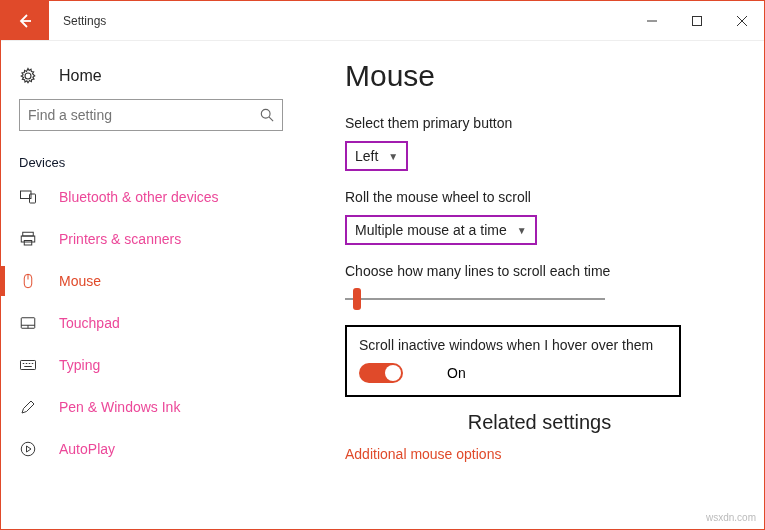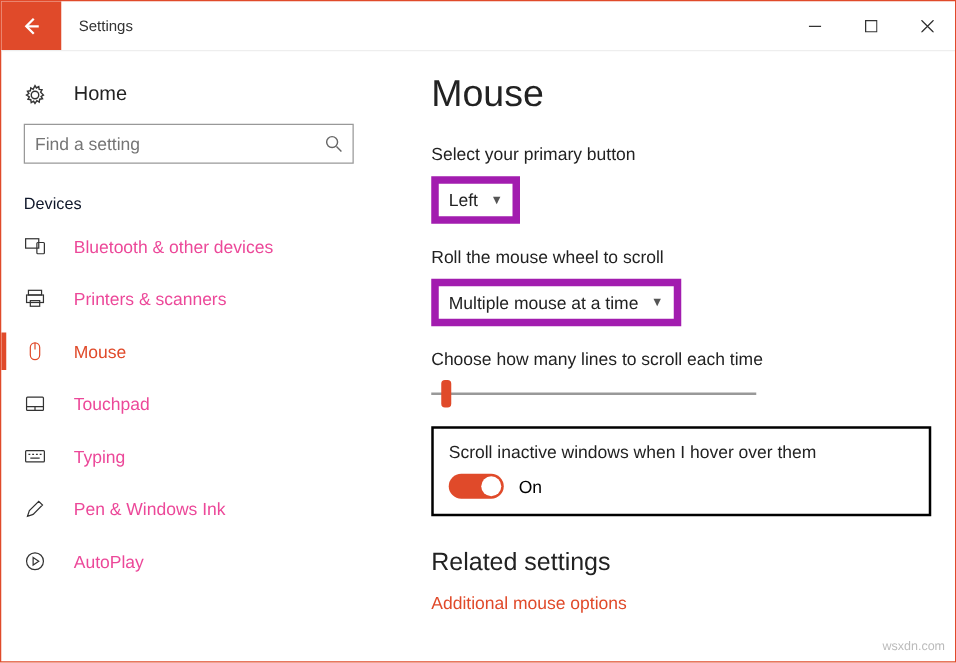--- a/index.html
+++ b/index.html
@@ -17,30 +17,30 @@
   .search-box input { border: none; outline: none; flex: 1; font-size: 14px; color: #333; }
   .group-label { padding: 6px 18px 6px 18px; color: #0f172a; font-size: 13px; }
   .nav-item { display: flex; align-items: center; padding: 12px 18px; font-size: 14px; color: #ec4899; cursor: pointer; }
   .nav-item .icon { width: 22px; margin-right: 18px; display: flex; align-items: center; justify-content: flex-start; }
   .nav-item.active { color: #e04a2a; position: relative; }
   .nav-item.active::before { content: ""; position: absolute; left: 0; top: 6px; bottom: 6px; width: 4px; background: #e04a2a; }
   .main { flex: 1; padding: 18px 30px 0 44px; overflow: hidden; }
   h1 { font-weight: 300; font-size: 30px; margin-bottom: 22px; color: #222; }
   .label { font-size: 14px; color: #222; margin-bottom: 10px; margin-top: 18px; }
   .label:first-of-type { margin-top: 0; }
-  .select { display: inline-flex; align-items: center; border: 6px solid #a21caf; padding: 5px 8px; font-size: 14px; color: #222; }
+  .select { display: inline-flex; align-items: center; border: 2px solid #a21caf; padding: 5px 8px; font-size: 14px; color: #222; }
   .chev { margin-left: 10px; font-size: 10px; color: #555; }
   .slider-wrap { width: 260px; height: 20px; position: relative; display: flex; align-items: center; }
   .slider-track { height: 2px; background: #999; flex: 1; }
   .slider-thumb { position: absolute; left: 8px; width: 8px; height: 22px; background: #e04a2a; border-radius: 3px; top: -1px; }
-  .boxed { border: 2px solid #000; padding: 10px 12px 12px 12px; margin-top: 16px; width: 400px; }
-  .toggle-row { display: flex; align-items: center; margin-top: 10px; }
+  .boxed { border: 2px solid #000; padding: 10px 12px 12px 12px; margin-top: 16px; width: 336px; }
+  .toggle-row { display: flex; align-items: center; margin-top: 10px; gap: 32px; }
   .toggle { width: 44px; height: 20px; border-radius: 10px; background: #e04a2a; position: relative; margin-right: 12px; }
   .toggle-knob { position: absolute; right: 2px; top: 2px; width: 16px; height: 16px; border-radius: 50%; background: #fff; }
-  h2 { font-weight: 400; font-size: 20px; margin-top: 26px; color: #222; }
+  h2 { font-weight: 400; font-size: 20px; margin-top: 14px; color: #222; text-align: center; }
   .link { color: #e04a2a; font-size: 14px; margin-top: 12px; display: block; }
   .watermark { position: absolute; right: 8px; bottom: 6px; font-size: 10px; color: #bbb; }
   svg { display: block; }
 </style>
 </head>
 <body>
 
 <div class="titlebar">
   <div class="back-btn">
     <svg width="16" height="16" viewBox="0 0 16 16">
@@ -147,21 +147,21 @@
             <path d="M10 8 L16 12 L10 16 Z" stroke="#333" fill="none" stroke-width="1.3"></path>
           </svg>
         </span>
       <span>AutoPlay</span>
     </div>
   </div>
 
   <div class="main">
     <h1>Mouse</h1>
 
-    <div class="label">Select your primary button</div>
+    <div class="label">Select them primary button</div>
     <div class="select">
       <span>Left</span>
       <span class="chev">▼</span>
     </div>
 
     <div class="label">Roll the mouse wheel to scroll</div>
     <div class="select">
       <span>Multiple mouse at a time</span>
       <span class="chev">▼</span>
     </div>

